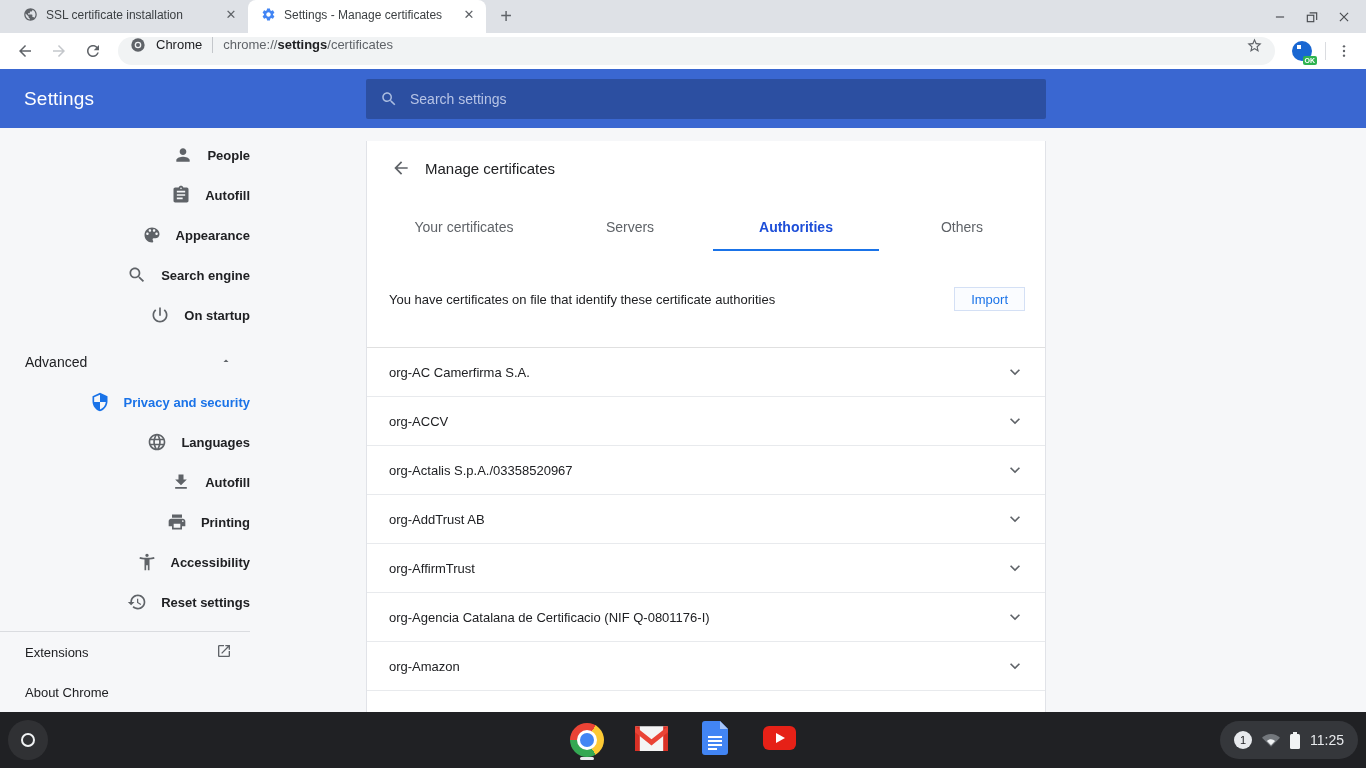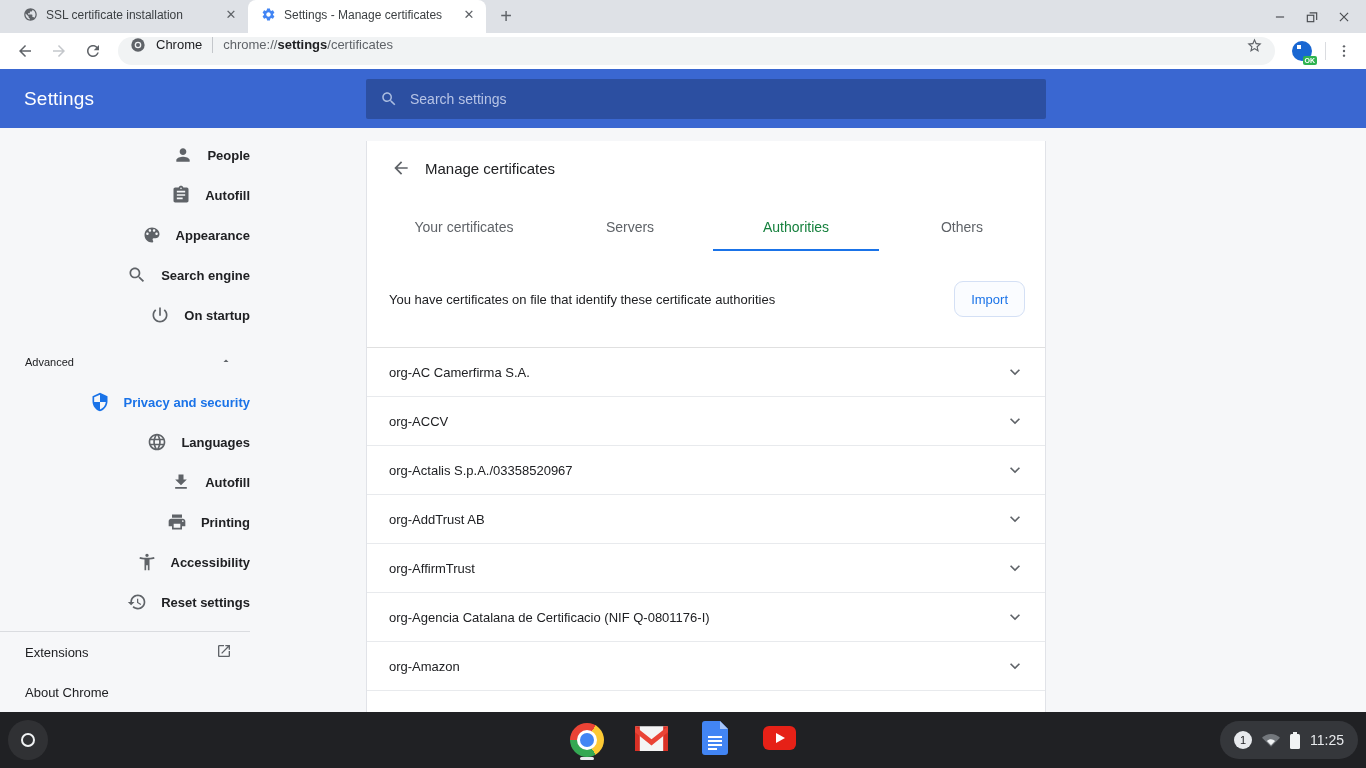--- a/index.html
+++ b/index.html
@@ -42,36 +42,36 @@
   
   .content { position:absolute; top:128px; left:0; right:0; bottom:0; background:#F6F7F9; }
 
   
   .sidebar { position:absolute; left:0; top:0; width:250px; padding-top:7px; }
   .side-item { display:flex; align-items:center; height:40px; padding-left:34px; gap:14px; font-size:13px; font-weight:700; color:#202124; cursor:default;justify-content:flex-end; }
   .side-item .ic { width:20px; height:20px; flex:0 0 20px; display:flex; align-items:center; justify-content:center; }
   .side-item .ic svg { fill:#5F6368; }
   .side-item.selected { color:#1A73E8; }
   .side-item.selected .ic svg { fill:#1A73E8; }
-  .side-heading { display:flex; align-items:center; justify-content:space-between; height:40px; margin-top:7px; padding:0 18px 0 25px; font-size:11px; font-weight:500; color:#202124; }
+  .side-heading { display:flex; align-items:center; justify-content:space-between; height:40px; margin-top:7px; padding:0 18px 0 25px; font-size:14px; font-weight:500; color:#202124; }
   .side-divider { height:1px; background:#DADCE0; margin-top:9px; }
   .side-footer-item { display:flex; align-items:center; justify-content:space-between; height:40px; padding:0 18px 0 25px; font-size:13px; font-weight:500; color:#202124; }
   .side-footer-item:first-of-type { margin-top:8px; }
 
   
   .card { position:absolute; left:366px; top:13px; bottom:0; width:680px; background:#fff; border-left:1px solid #E1E3E8; border-right:1px solid #E1E3E8; }
   .page-header { display:flex; align-items:center; height:54px; padding-left:24px; gap:14px; }
   .page-title { font-size:15px; font-weight:500; color:#202124; }
   .back-btn { width:20px; height:20px; display:flex; align-items:center; justify-content:center; }
   .cert-tabs { display:flex; margin:10px 0 0 14px; height:46px; }
   .cert-tab { flex:1; display:flex; align-items:center; justify-content:center; font-size:14px; font-weight:500; color:#5F6368; border-bottom:2px solid transparent; cursor:default; }
-  .cert-tab.active { color:#15803d; border-bottom-color:#1A73E8; }
+  .cert-tab.active { color:#1d4ed8; border-bottom-color:#1A73E8;font-weight:bold; }
   .cert-desc { display:flex; align-items:center; justify-content:space-between; height:97px; padding:0 20px 0 22px; border-bottom:1px solid #E0E0E0; }
   .cert-desc-text { font-size:13px; color:#202124; }
-  .import-btn { height:36px; padding:0 16px; border:1px solid #D4E0F5; border-radius:9px; background:#FAFCFF; color:#1A73E8; font-size:13px; font-weight:500; font-family:"Liberation Sans",sans-serif; }
+  .import-btn { height:24px; padding:0 16px; border:1px solid #D4E0F5; border-radius:0; background:#FAFCFF; color:#1A73E8; font-size:13px; font-weight:500; font-family:"Liberation Sans",sans-serif; }
   .cert-row { display:flex; align-items:center; justify-content:space-between; height:49px; padding:0 20px 0 22px; border-bottom:1px solid #E8EAED; font-size:13px; color:#202124; }
   .chev { width:20px; height:20px; display:flex; align-items:center; justify-content:center; }
 
   
   .shelf { position:absolute; left:0; right:0; bottom:0; height:56px; background:#202124; z-index:10; }
   .launcher { position:absolute; left:8px; top:8px; width:40px; height:40px; border-radius:50%; background:#303134; display:flex; align-items:center; justify-content:center; }
   .launcher-ring { width:14px; height:14px; border:2.5px solid #F1F3F4; border-radius:50%; }
   .shelf-apps { position:absolute; left:50%; top:0; transform:translateX(-50%); height:56px; display:flex; align-items:center; gap:30px; }
   .app { position:relative; width:34px; height:42px; display:flex; align-items:center; justify-content:center; }
   .run-dot { position:absolute; bottom:1px; left:50%; transform:translateX(-50%); width:14px; height:3px; background:#E8EAED; border-radius:2px; }

